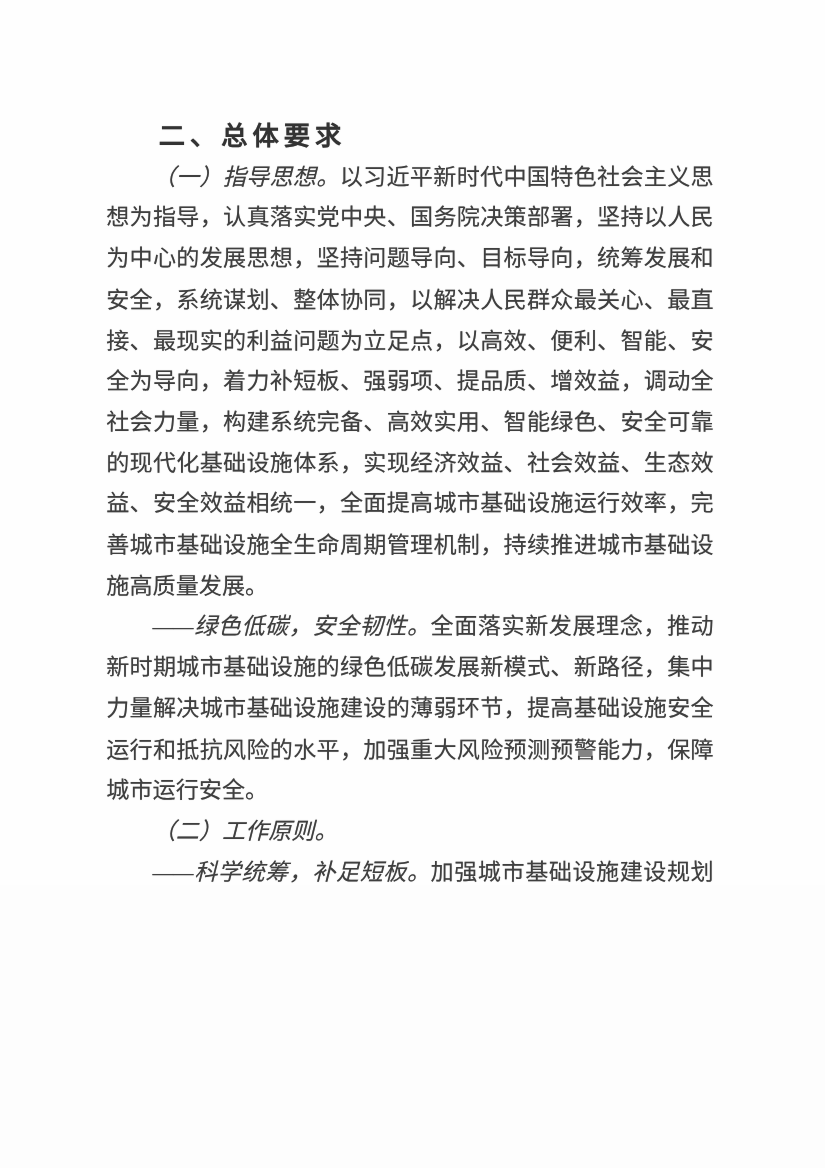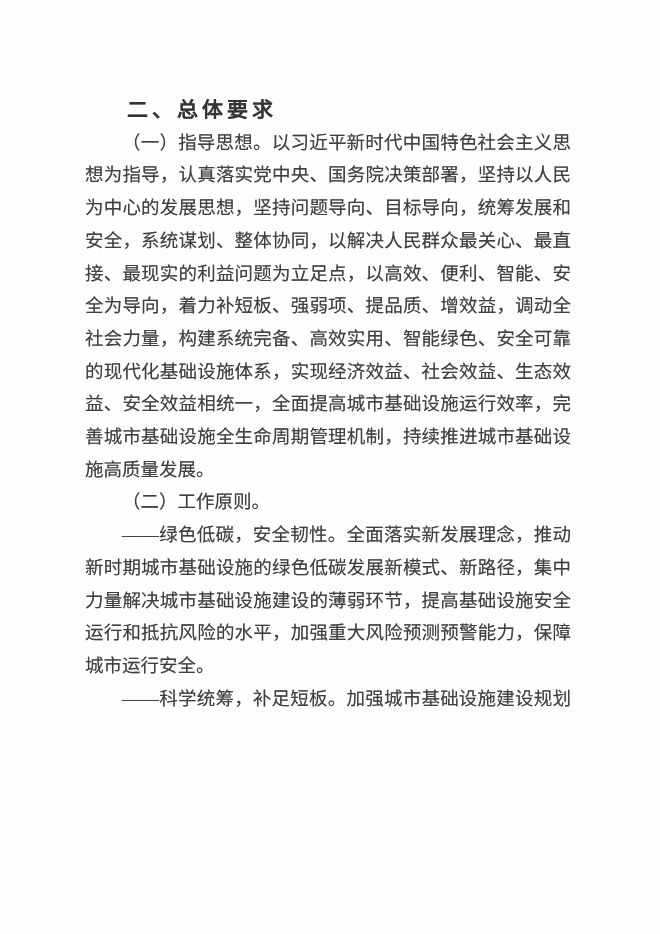--- a/index.html
+++ b/index.html
@@ -43,39 +43,40 @@
     line-height: 32.7px;
     text-indent: 2em;
     color: #333333;
     text-align: left;
   }
   .para {
     margin: 0;
     text-indent: 2em;
   }
   .lead {
+    font-style: italic;
   }
   .page-number {
     position: absolute;
     top: 851px;
     left: 0;
     width: 660px;
     text-align: center;
     font-size: 15px;
     color: #4a4a4a;
     font-family: "Liberation Serif", "DejaVu Serif", serif;
   }
 </style>
 </head>
 <body>
 
 <div class="page">
   <div class="content">
     <h2 class="heading">二、总体要求</h2>
     <div id="paragraphs">
         <p class="para"><span class="lead">（一）指导思想。</span><span>以习近平新时代中国特色社会主义思想为指导，认真落实党中央、国务院决策部署，坚持以人民为中心的发展思想，坚持问题导向、目标导向，统筹发展和安全，系统谋划、整体协同，以解决人民群众最关心、最直接、最现实的利益问题为立足点，以高效、便利、智能、安全为导向，着力补短板、强弱项、提品质、增效益，调动全社会力量，构建系统完备、高效实用、智能绿色、安全可靠的现代化基础设施体系，实现经济效益、社会效益、生态效益、安全效益相统一，全面提高城市基础设施运行效率，完善城市基础设施全生命周期管理机制，持续推进城市基础设施高质量发展。</span></p>
+        <p class="para"><span class="lead">——绿色低碳，安全韧性。</span><span>全面落实新发展理念，推动新时期城市基础设施的绿色低碳发展新模式、新路径，集中力量解决城市基础设施建设的薄弱环节，提高基础设施安全运行和抵抗风险的水平，加强重大风险预测预警能力，保障城市运行安全。</span></p>
         <p class="para"><span class="lead">（二）工作原则。</span></p>
-        <p class="para"><span class="lead">——绿色低碳，安全韧性。</span><span>全面落实新发展理念，推动新时期城市基础设施的绿色低碳发展新模式、新路径，集中力量解决城市基础设施建设的薄弱环节，提高基础设施安全运行和抵抗风险的水平，加强重大风险预测预警能力，保障城市运行安全。</span></p>
         <p class="para"><span class="lead">——科学统筹，补足短板。</span><span>加强城市基础设施建设规划的统筹引领作用，科学确定目标指标，着力实现城市基础设施全</span></p>
       </div>
   </div>
   <div class="page-number">3</div>
 </div>
 
 </body></html>

